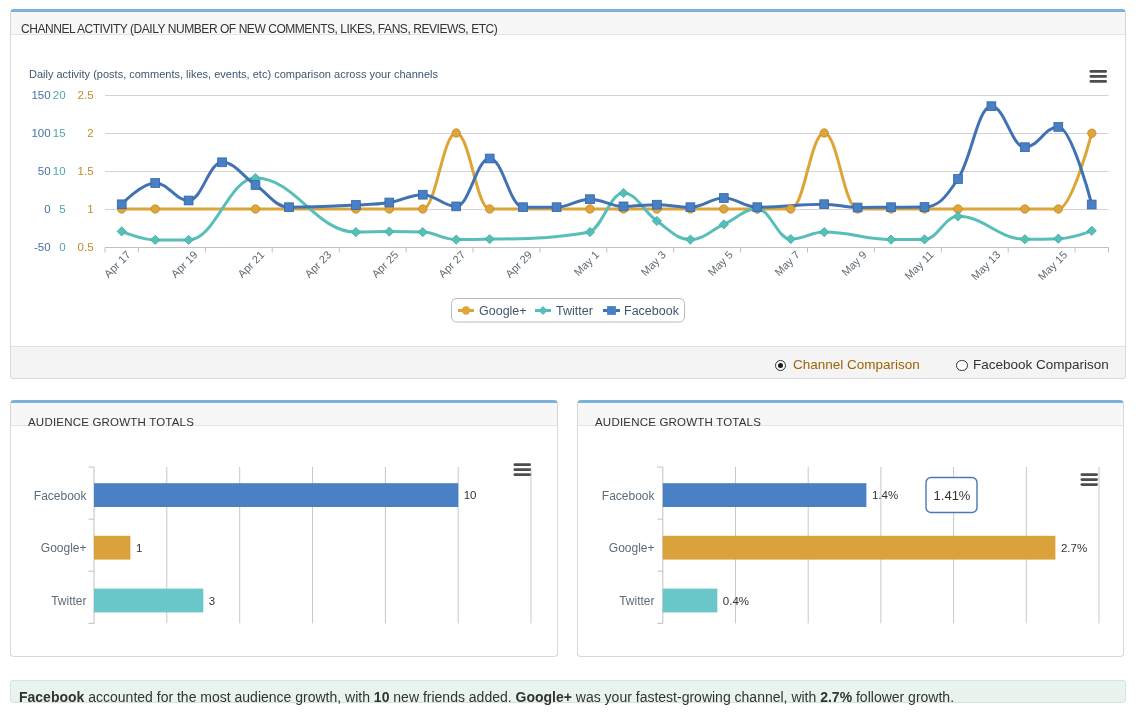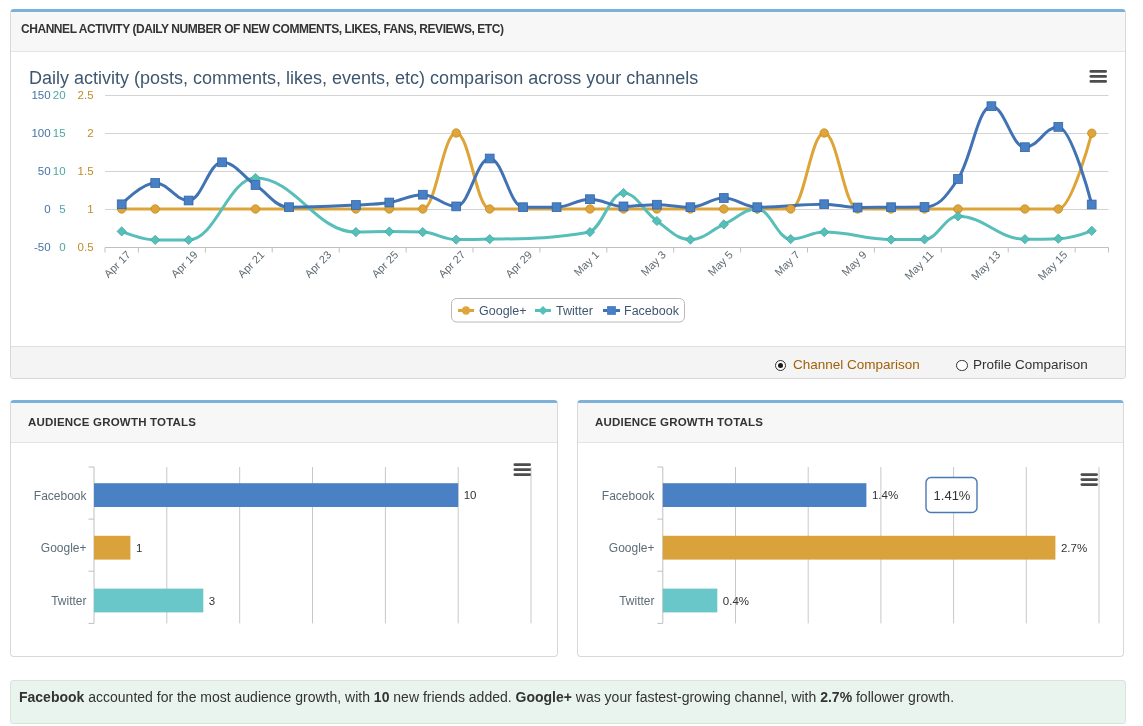--- a/index.html
+++ b/index.html
@@ -1,46 +1,46 @@
 <!DOCTYPE html>
 <html><head>
 <meta charset="utf-8">
 <style>
   * { margin:0; padding:0; box-sizing:border-box; }
   html,body { width:1143px; height:726px; background:#fff; font-family:"Liberation Sans",sans-serif; overflow:hidden; }
   .panel { position:absolute; background:#fff; border:1px solid #d8d8d8; border-top:3px solid #7cb1d9; border-radius:4px; }
-  .phead { height:40px; background:#f7f7f7; border-bottom:1px solid #e4e4e4; line-height:35px;
-            padding-left:10px; font-size:12px; font-weight:bold; color:#333; letter-spacing:-0.45px; }
+  .phead { height:23px; background:#f7f7f7; border-bottom:1px solid #e4e4e4; line-height:35px;
+            padding-left:10px; font-size:12px; font-weight:normal; color:#333; letter-spacing:-0.45px; }
   .pfoot { position:absolute; left:0; right:0; bottom:0; height:32px; background:#f4f4f4;
             border-top:1px solid #e0e0e0; border-radius:0 0 4px 4px; }
 </style>
 </head>
 <body>
 <div class="panel" style="left:10px; top:9px; width:1116px; height:370px;">
   <div class="phead">CHANNEL ACTIVITY (DAILY NUMBER OF NEW COMMENTS, LIKES, FANS, REVIEWS, ETC)</div>
   <div class="pfoot"></div>
 </div>
 <div class="panel" style="left:10px; top:400px; width:548px; height:257px;">
   <div class="phead" style="padding-left:17px; padding-top:4px; line-height:31px; font-size:11.5px; letter-spacing:0.2px;">AUDIENCE GROWTH TOTALS</div>
 </div>
 <div class="panel" style="left:577px; top:400px; width:547px; height:257px;">
   <div class="phead" style="padding-left:17px; padding-top:4px; line-height:31px; font-size:11.5px; letter-spacing:0.2px;">AUDIENCE GROWTH TOTALS</div>
 </div>
-<div style="position:absolute; left:10px; top:680px; width:1116px; height:44px; background:#e9f4ee;
+<div style="position:absolute; left:10px; top:680px; width:1116px; height:23px; background:#e9f4ee;
             border:1px solid #d7e4da; border-radius:3px; line-height:33px; padding-left:8px;
             font-size:14px; color:#333;">
   <b>Facebook</b> accounted for the most audience growth, with <b>10</b> new friends added. <b>Google+</b> was your fastest-growing channel, with <b>2.7%</b> follower growth.
 </div>
-<div style="position:absolute; left:29px; top:68px; font-size:18px; color:#3e576f;">Daily activity (posts, comments, likes, events, etc) comparison across your channels</div>
+<div style="position:absolute; left:29px; top:68px; font-size:11px; color:#3e576f;">Daily activity (posts, comments, likes, events, etc) comparison across your channels</div>
 
 <div style="position:absolute; left:775.2px; top:359.6px; width:11.2px; height:11.2px; border:1.6px solid #2e2e2e; border-radius:50%; background:#fff;"></div>
 <div style="position:absolute; left:778.1px; top:362.5px; width:5.4px; height:5.4px; border-radius:50%; background:#1a1a1a;"></div>
 <div style="position:absolute; left:793px; top:357px; font-size:13.5px; color:#a16207;">Channel Comparison</div>
 <div style="position:absolute; left:956.4px; top:359.6px; width:11.2px; height:11.2px; border:1.6px solid #2e2e2e; border-radius:50%; background:#fff;"></div>
-<div style="position:absolute; left:973px; top:357px; font-size:13.5px; color:#333;">Profile Comparison</div>
+<div style="position:absolute; left:973px; top:357px; font-size:13.5px; color:#333;">Facebook Comparison</div>
 <svg width="1143" height="726" viewBox="0 0 1143 726" style="position:absolute;left:0;top:0;font-family:'Liberation Sans',sans-serif;">
 <line x1="105.0" y1="95.5" x2="1108.5" y2="95.5" stroke="#d3d3d3" stroke-width="1"></line>
 <line x1="105.0" y1="133.5" x2="1108.5" y2="133.5" stroke="#d3d3d3" stroke-width="1"></line>
 <line x1="105.0" y1="171.5" x2="1108.5" y2="171.5" stroke="#d3d3d3" stroke-width="1"></line>
 <line x1="105.0" y1="209.5" x2="1108.5" y2="209.5" stroke="#d3d3d3" stroke-width="1"></line>
 <line x1="105.0" y1="247.5" x2="1108.5" y2="247.5" stroke="#d3d3d3" stroke-width="1"></line>
 <line x1="105.0" y1="247.5" x2="1108.5" y2="247.5" stroke="#c0c0c0" stroke-width="1"></line>
 <line x1="105.0" y1="247.5" x2="105.0" y2="252.5" stroke="#c0c0c0" stroke-width="1"></line>
 <line x1="138.4" y1="247.5" x2="138.4" y2="252.5" stroke="#c0c0c0" stroke-width="1"></line>
 <line x1="205.4" y1="247.5" x2="205.4" y2="252.5" stroke="#c0c0c0" stroke-width="1"></line>

